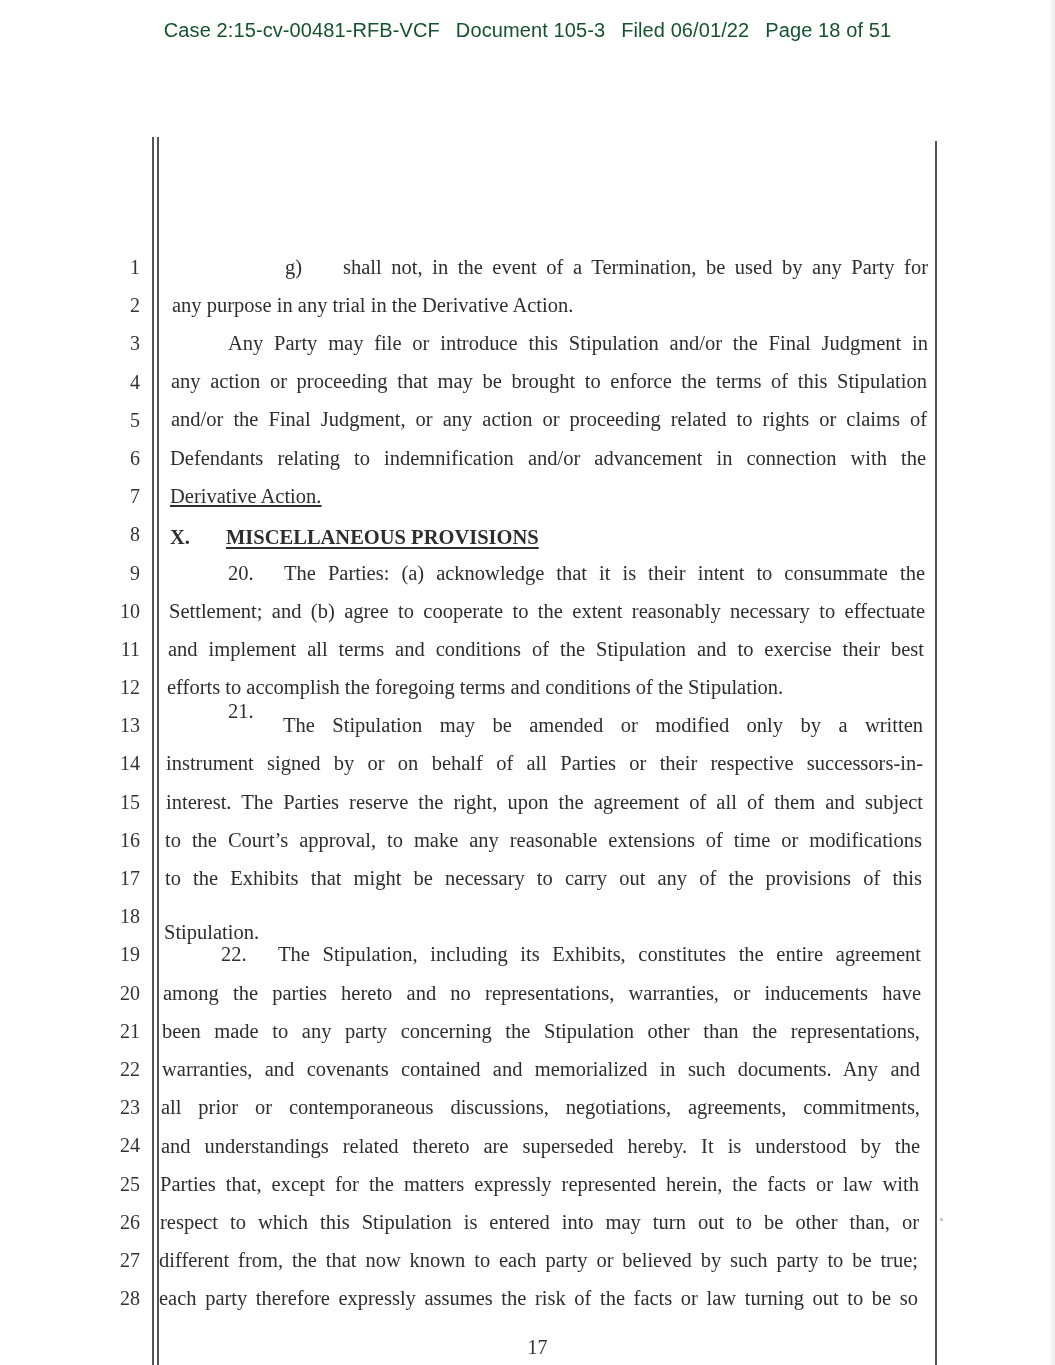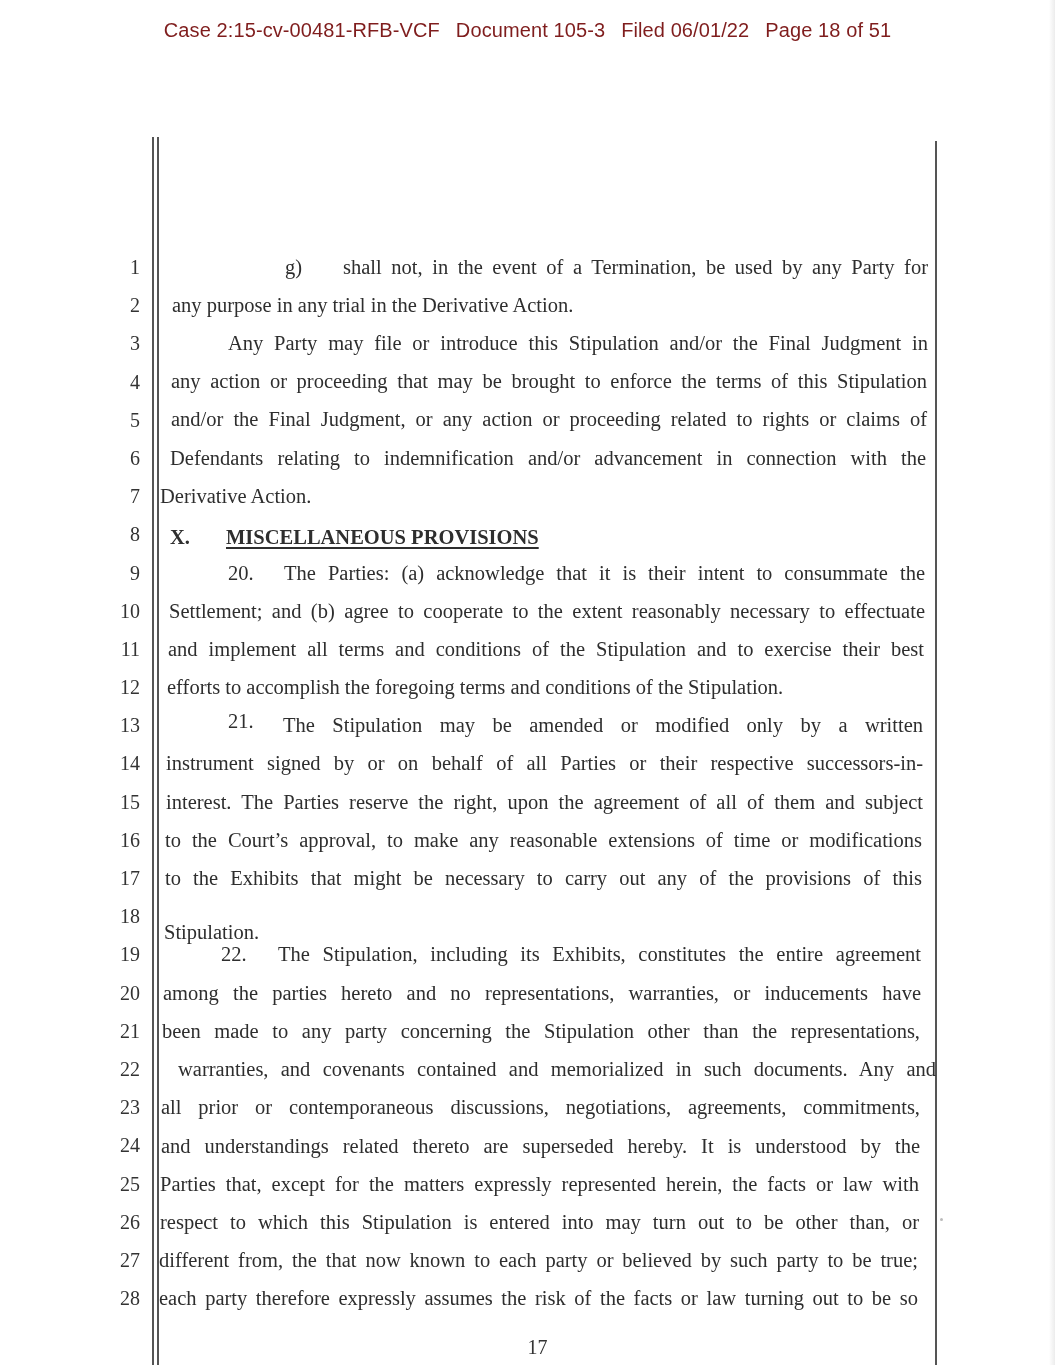--- a/index.html
+++ b/index.html
@@ -16,21 +16,21 @@
       color: #2b2b2b;
     }
     .ecf-header {
       position: absolute;
       top: 19px;
       left: 0;
       width: 1055px;
       text-align: center;
       font-family: "Liberation Sans", "DejaVu Sans", sans-serif;
       font-size: 20px;
-      color: #7f1d1d;
+      color: #14532d;
       letter-spacing: 0.1px;
       white-space: pre;
     }
     .ecf-header span { margin: 0 8px; }
 
     
     .rule {
       position: absolute;
       background: #555;
     }
@@ -153,55 +153,55 @@
   <div class="tline" style="top:38px; left:172px;">any purpose in any trial in the Derivative Action.</div>
 
   <div class="tline justify" style="top:76px; left:228px; width:700px;">Any Party may file or introduce this Stipulation and/or the Final Judgment in</div>
 
   <div class="tline justify" style="top:114px; left:171px; width:756px;">any action or proceeding that may be brought to enforce the terms of this Stipulation</div>
 
   <div class="tline justify" style="top:152px; left:171px; width:756px;">and/or the Final Judgment, or any action or proceeding related to rights or claims of</div>
 
   <div class="tline justify" style="top:191px; left:170px; width:756px;">Defendants relating to indemnification and/or advancement in connection with the</div>
 
-  <div class="tline" style="top:229px; left:160px;">Derivative Action.</div>
+  <div class="tline" style="top:229px; left:170px;text-decoration:underline;">Derivative Action.</div>
 
   <div class="tline heading" style="top:270px; left:170px;">X.</div>
   <div class="tline heading" style="top:270px; left:226px;"><span class="title-u">MISCELLANEOUS PROVISIONS</span></div>
 
   <div class="tline" style="top:306px; left:228px;">20.</div>
   <div class="tline justify" style="top:306px; left:284px; width:641px;">The Parties: (a) acknowledge that it is their intent to consummate the</div>
 
   <div class="tline justify" style="top:344px; left:169px; width:756px;">Settlement; and (b) agree to cooperate to the extent reasonably necessary to effectuate</div>
 
   <div class="tline justify" style="top:382px; left:168px; width:756px;">and implement all terms and conditions of the Stipulation and to exercise their best</div>
 
   <div class="tline" style="top:420px; left:167px;">efforts to accomplish the foregoing terms and conditions of the Stipulation.</div>
 
-  <div class="tline" style="top:454px; left:228px;">21.</div>
+  <div class="tline" style="top:444px; left:228px;">21.</div>
   <div class="tline justify" style="top:458px; left:283px; width:640px;">The Stipulation may be amended or modified only by a written</div>
 
   <div class="tline justify" style="top:496px; left:166px; width:757px;">instrument signed by or on behalf of all Parties or their respective successors-in-</div>
 
   <div class="tline justify" style="top:535px; left:166px; width:757px;">interest. The Parties reserve the right, upon the agreement of all of them and subject</div>
 
   <div class="tline justify" style="top:573px; left:165px; width:757px;">to the Court’s approval, to make any reasonable extensions of time or modifications</div>
 
   <div class="tline justify" style="top:611px; left:165px; width:757px;">to the Exhibits that might be necessary to carry out any of the provisions of this</div>
 
   <div class="tline" style="top:649px; left:164px;margin-top:16px;">Stipulation.</div>
 
   <div class="tline" style="top:687px; left:221px;">22.</div>
   <div class="tline justify" style="top:687px; left:278px; width:643px;">The Stipulation, including its Exhibits, constitutes the entire agreement</div>
 
   <div class="tline justify" style="top:726px; left:163px; width:758px;">among the parties hereto and no representations, warranties, or inducements have</div>
 
   <div class="tline justify" style="top:764px; left:162px; width:758px;">been made to any party concerning the Stipulation other than the representations,</div>
 
-  <div class="tline justify" style="top:802px; left:162px; width:758px;margin-left:16px;">warranties, and covenants contained and memorialized in such documents. Any and</div>
+  <div class="tline justify" style="top:802px; left:162px; width:758px;">warranties, and covenants contained and memorialized in such documents. Any and</div>
 
   <div class="tline justify" style="top:840px; left:161px; width:759px;">all prior or contemporaneous discussions, negotiations, agreements, commitments,</div>
 
   <div class="tline justify" style="top:879px; left:161px; width:759px;">and understandings related thereto are superseded hereby. It is understood by the</div>
 
   <div class="tline justify" style="top:917px; left:160px; width:759px;">Parties that, except for the matters expressly represented herein, the facts or law with</div>
 
   <div class="tline justify" style="top:955px; left:160px; width:759px;">respect to which this Stipulation is entered into may turn out to be other than, or</div>
 
   <div class="tline justify" style="top:993px; left:159px; width:759px;">different from, the that now known to each party or believed by such party to be true;</div>

